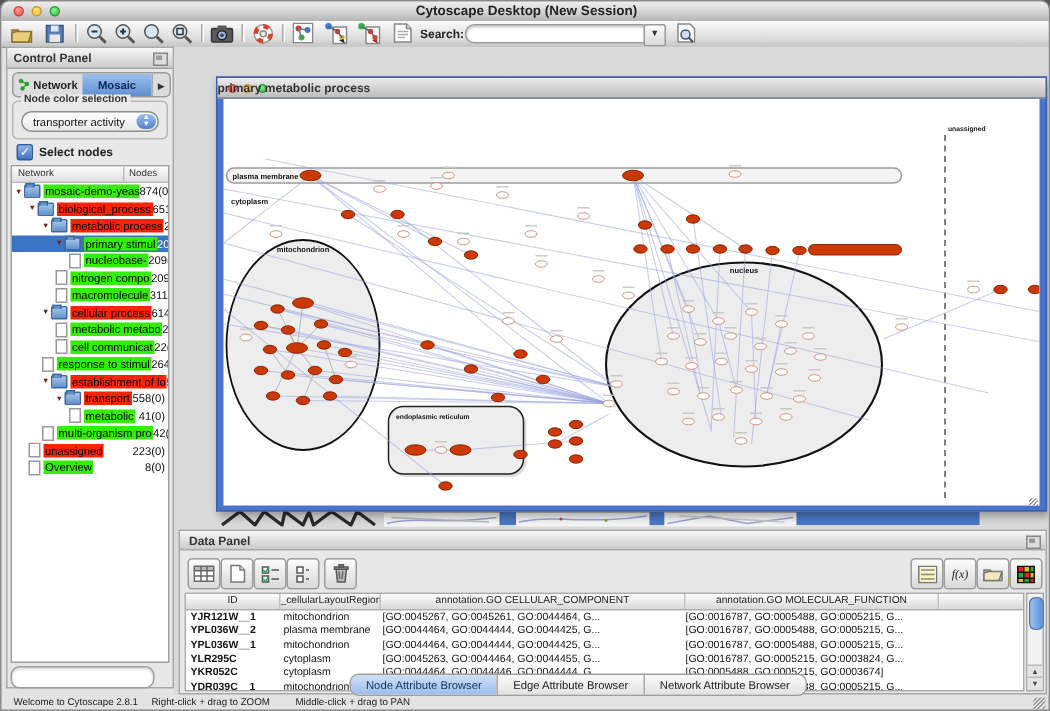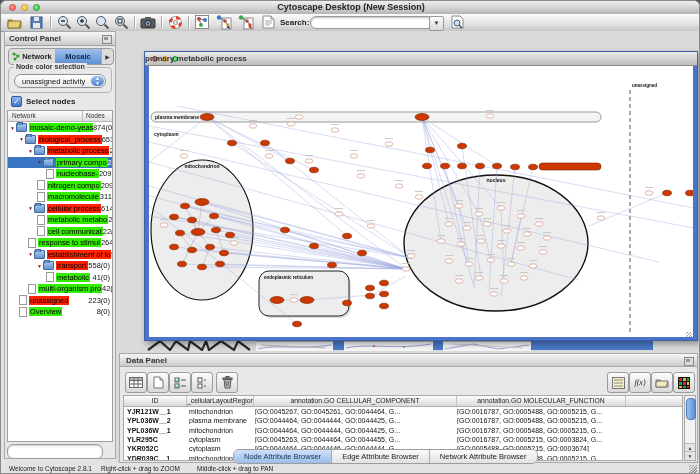--- a/index.html
+++ b/index.html
@@ -527,21 +527,21 @@
         <span>Network</span>
       </div>
       <div class="cp-tab sel">
         <span>Mosaic</span>
       </div>
       <div id="cp-tab-arrow">▶</div>
     </div>
     <div id="nc-group" class="abs">
       <span id="nc-title">Node color selection</span>
       <div id="nc-combo">
-        <span>unassigned activity</span>
+        <span>transporter activity</span>
         <div id="nc-combo-btn">▲<br>▼</div>
       </div>
     </div>
     <div id="sel-row" class="abs">
       <span id="sel-check">✓</span>
       <span id="sel-label">Select nodes</span>
     </div>
     <div id="tree" class="abs">
       <div id="tree-head">
         <span class="th1">Network</span>
@@ -567,21 +567,21 @@
             <span class="ind" style="width: 20px;"></span>
             <span class="arrow">▼</span>
             <span class="folder"></span>
             <span class="tlabel red">metabolic process</span>
             <span class="tnodes">280(0)</span>
           </div>
           <div class="trow sel">
             <span class="ind" style="width: 29px;"></span>
             <span class="arrow">▼</span>
             <span class="folder"></span>
-            <span class="tlabel green">primary compo</span>
+            <span class="tlabel green">primary stimul</span>
             <span class="tnodes">209(...</span>
           </div>
           <div class="trow">
             <span class="ind" style="width: 38px;"></span>
             <span class="pageic"></span>
             <span class="tlabel green">nucleobase-</span>
             <span class="tnodes">209(0)</span>
           </div>
           <div class="trow">
             <span class="ind" style="width: 29px;"></span>

